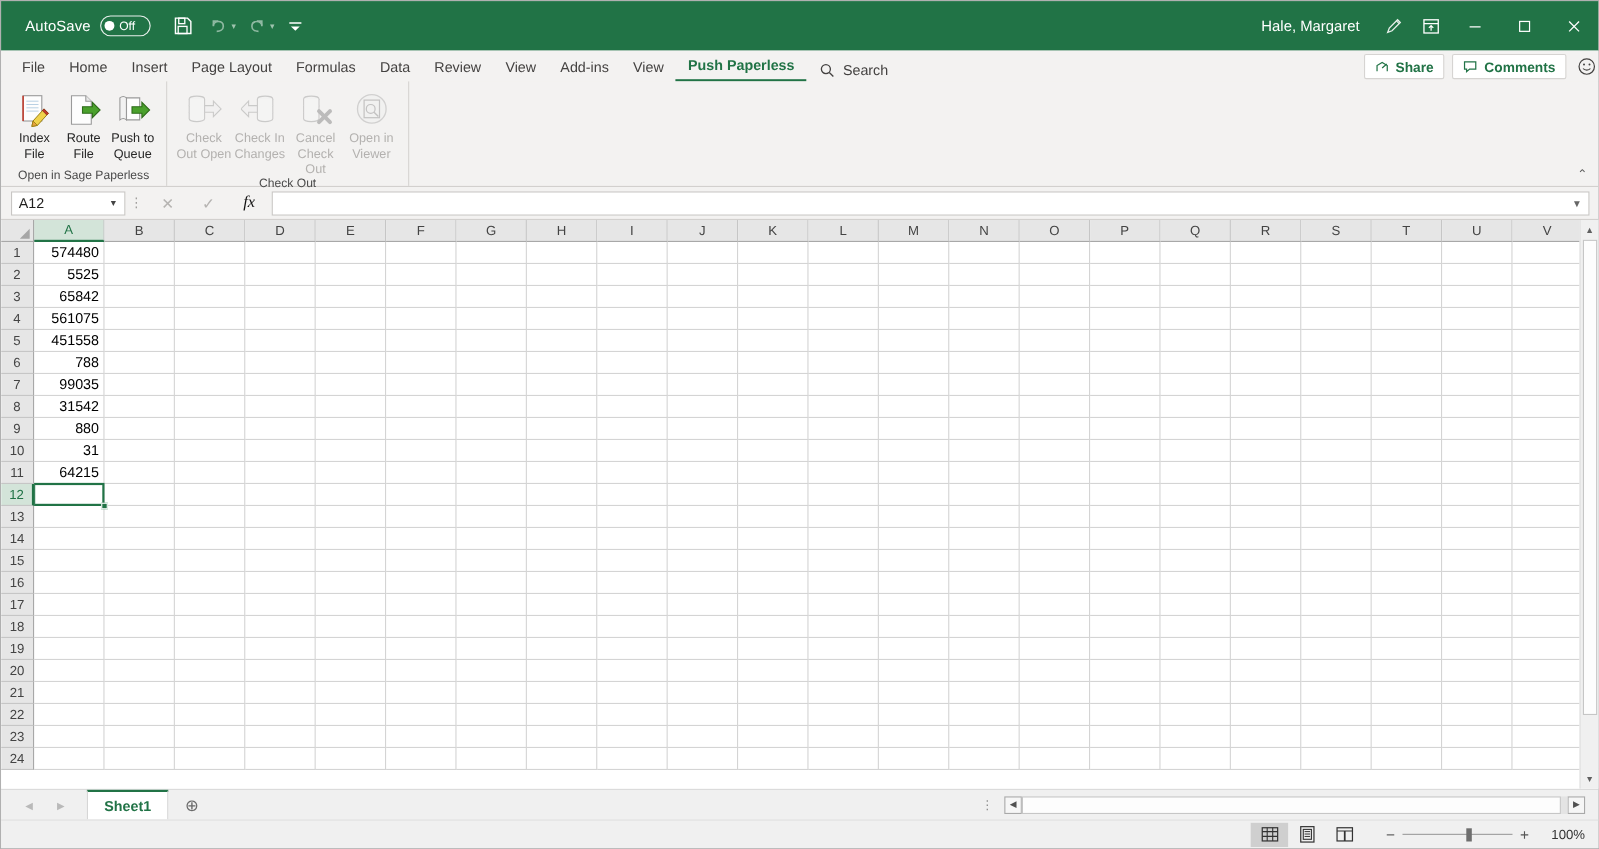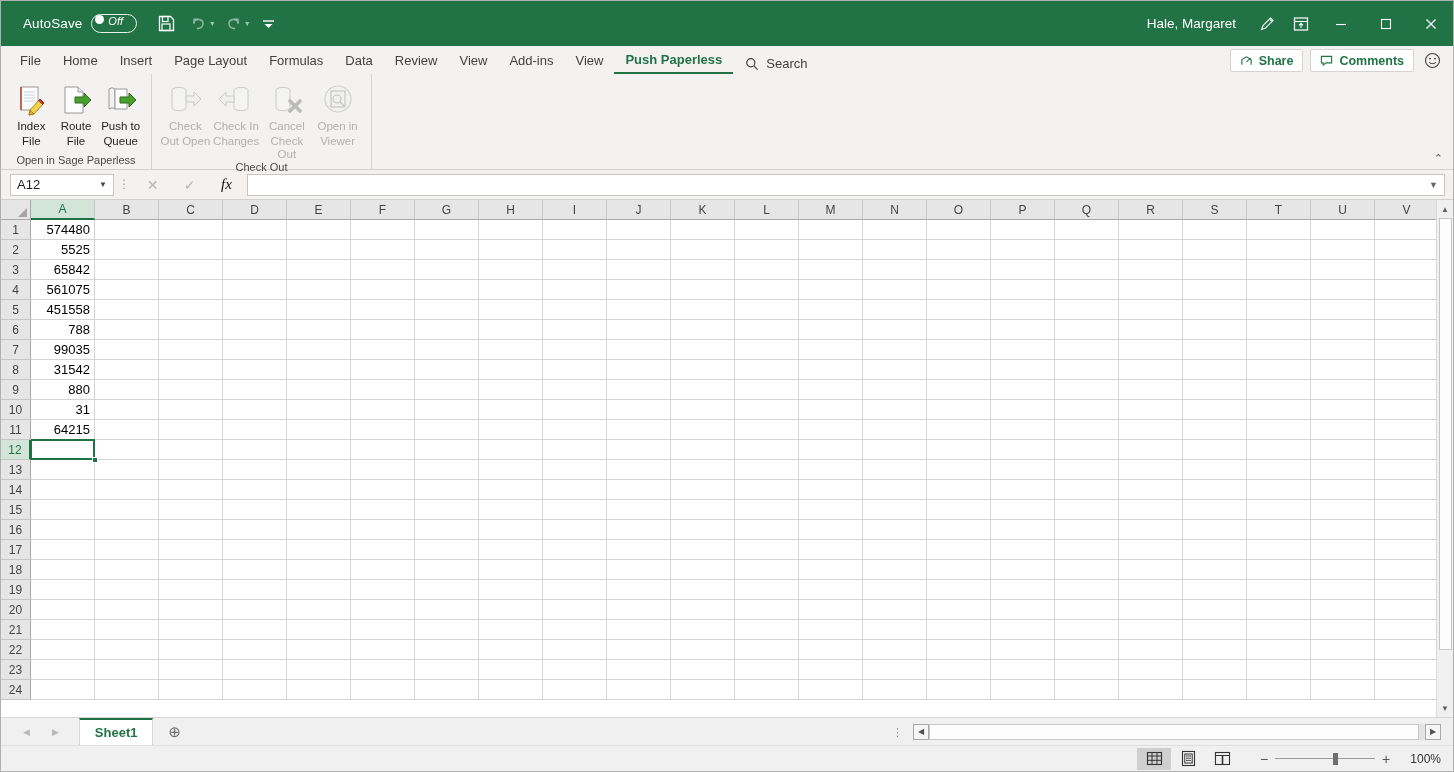--- a/index.html
+++ b/index.html
@@ -30,24 +30,23 @@
   }
   .autosave-wrap {
     display: flex; align-items: center;
     margin-left: 22px;
     gap: 9px;
   }
   .autosave-label { font-size: 13.5px; color: #fff; letter-spacing: .1px; }
   .toggle-pill {
     width: 46px; height: 19px; border-radius: 10px;
     border: 1.2px solid #e8f0ec;
-    display: flex; align-items: flex-start;
+    display: flex; align-items: center;
     padding: 0 3px; gap: 4px;
     background: transparent;
-    font-style: italic;
   }
   .toggle-knob { width: 9px; height: 9px; border-radius: 50%; background: #fff; }
   .toggle-state { font-size: 11px; color: #fff; }
 
   .qat { display: flex; align-items: center; gap: 2px; margin-left: 14px; }
   .qat-btn {
     width: 30px; height: 28px;
     display: flex; align-items: center; justify-content: center;
   }
   .qat-btn svg { display: block; }
@@ -104,21 +103,21 @@
   }
   .searchbox {
     display: flex; align-items: center; gap: 7px;
     margin-left: 12px; margin-bottom: 3px;
     color: #444241;
     font-size: 13px;
   }
   .tabstrip-right {
     margin-left: auto;
     display: flex; align-items: center; gap: 7px;
-    padding-right: 10px; margin-bottom: 2px;
+    margin-bottom: 2px;
   }
   .pillbtn {
     border: 1px solid #d6d4d2;
     background: #fff;
     border-radius: 2px;
     height: 23px;
     padding: 0 9px;
     display: flex; align-items: center; gap: 6px;
     font-size: 12.5px;
     color: #217346;

